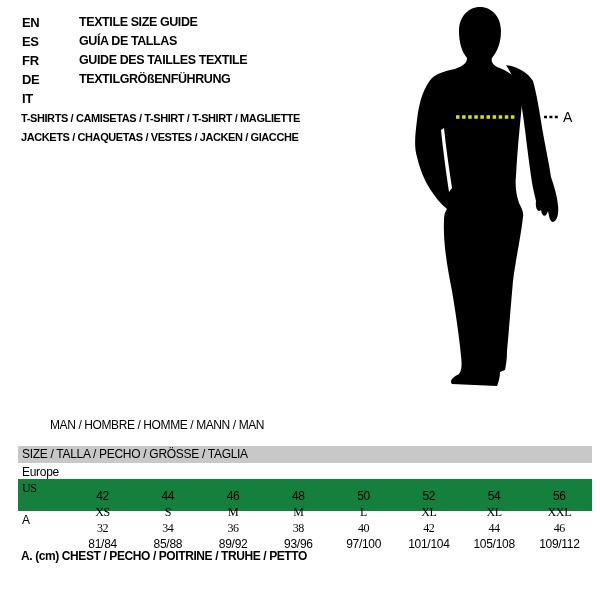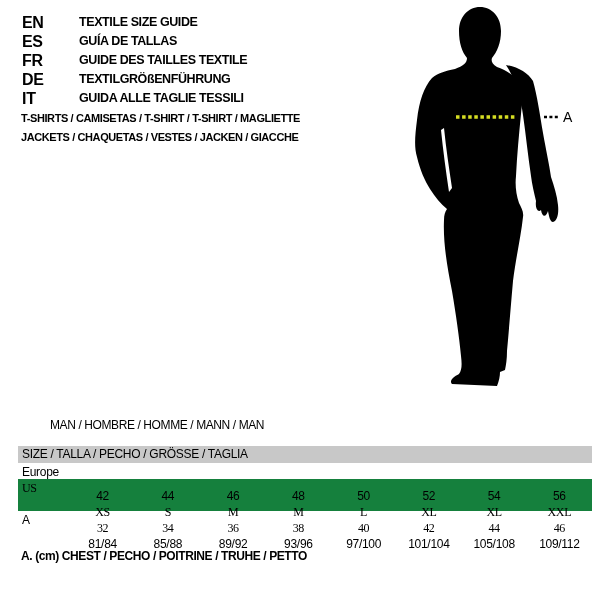--- a/index.html
+++ b/index.html
@@ -6,21 +6,21 @@
   body{
     width:600px;height:600px;position:relative;background:#ffffff;
     font-family:"Liberation Sans","DejaVu Sans",sans-serif;color:#000;
     overflow:hidden;
   }
   .abs{position:absolute;}
   .bold-cond{font-weight:700;font-size:11px;letter-spacing:-0.4px;line-height:19px;}
   
   .lang-list{top:13px;left:22px;}
   .lang-row{display:flex;}
-  .lang-code{width:37px;font-weight:700;font-size:16px;letter-spacing:-0.3px;line-height:19px;}
+  .lang-code{width:37px;font-weight:700;font-size:13px;letter-spacing:-0.3px;line-height:19px;}
   .lang-text{font-weight:700;font-size:12.5px;letter-spacing:-0.4px;line-height:19px;white-space:nowrap;margin-left:20px;}
   
   .garment{top:109px;left:21px;}
   .garment div{white-space:nowrap;}
   
   .figure-svg{left:380px;top:0;pointer-events:none;}
   
   .section-title{top:418px;left:21px;font-weight:400;font-size:12px;letter-spacing:-0.4px;padding-left:29px;}
   
   .size-table{top:446px;left:18px;width:574px;font-size:12px;letter-spacing:-0.3px;}
@@ -48,21 +48,20 @@
   <div class="lang-row">
     <span class="lang-code">FR</span>
     <span class="lang-text">GUIDE DES TAILLES TEXTILE</span>
   </div>
   <div class="lang-row">
     <span class="lang-code">DE</span>
     <span class="lang-text">TEXTILGRÖßENFÜHRUNG</span>
   </div>
   <div class="lang-row">
     <span class="lang-code">IT</span>
-    <span class="lang-text">GUIDA ALLE TAGLIE TESSILI</span>
   </div>
 </div>
 
 <div class="abs garment">
   <div class="bold-cond">T-SHIRTS / CAMISETAS / T-SHIRT / T-SHIRT / MAGLIETTE</div>
   <div class="bold-cond">JACKETS / CHAQUETAS / VESTES / JACKEN / GIACCHE</div>
 </div>
 
 <svg class="abs figure-svg" width="210" height="400" viewBox="380 0 210 400">
 

